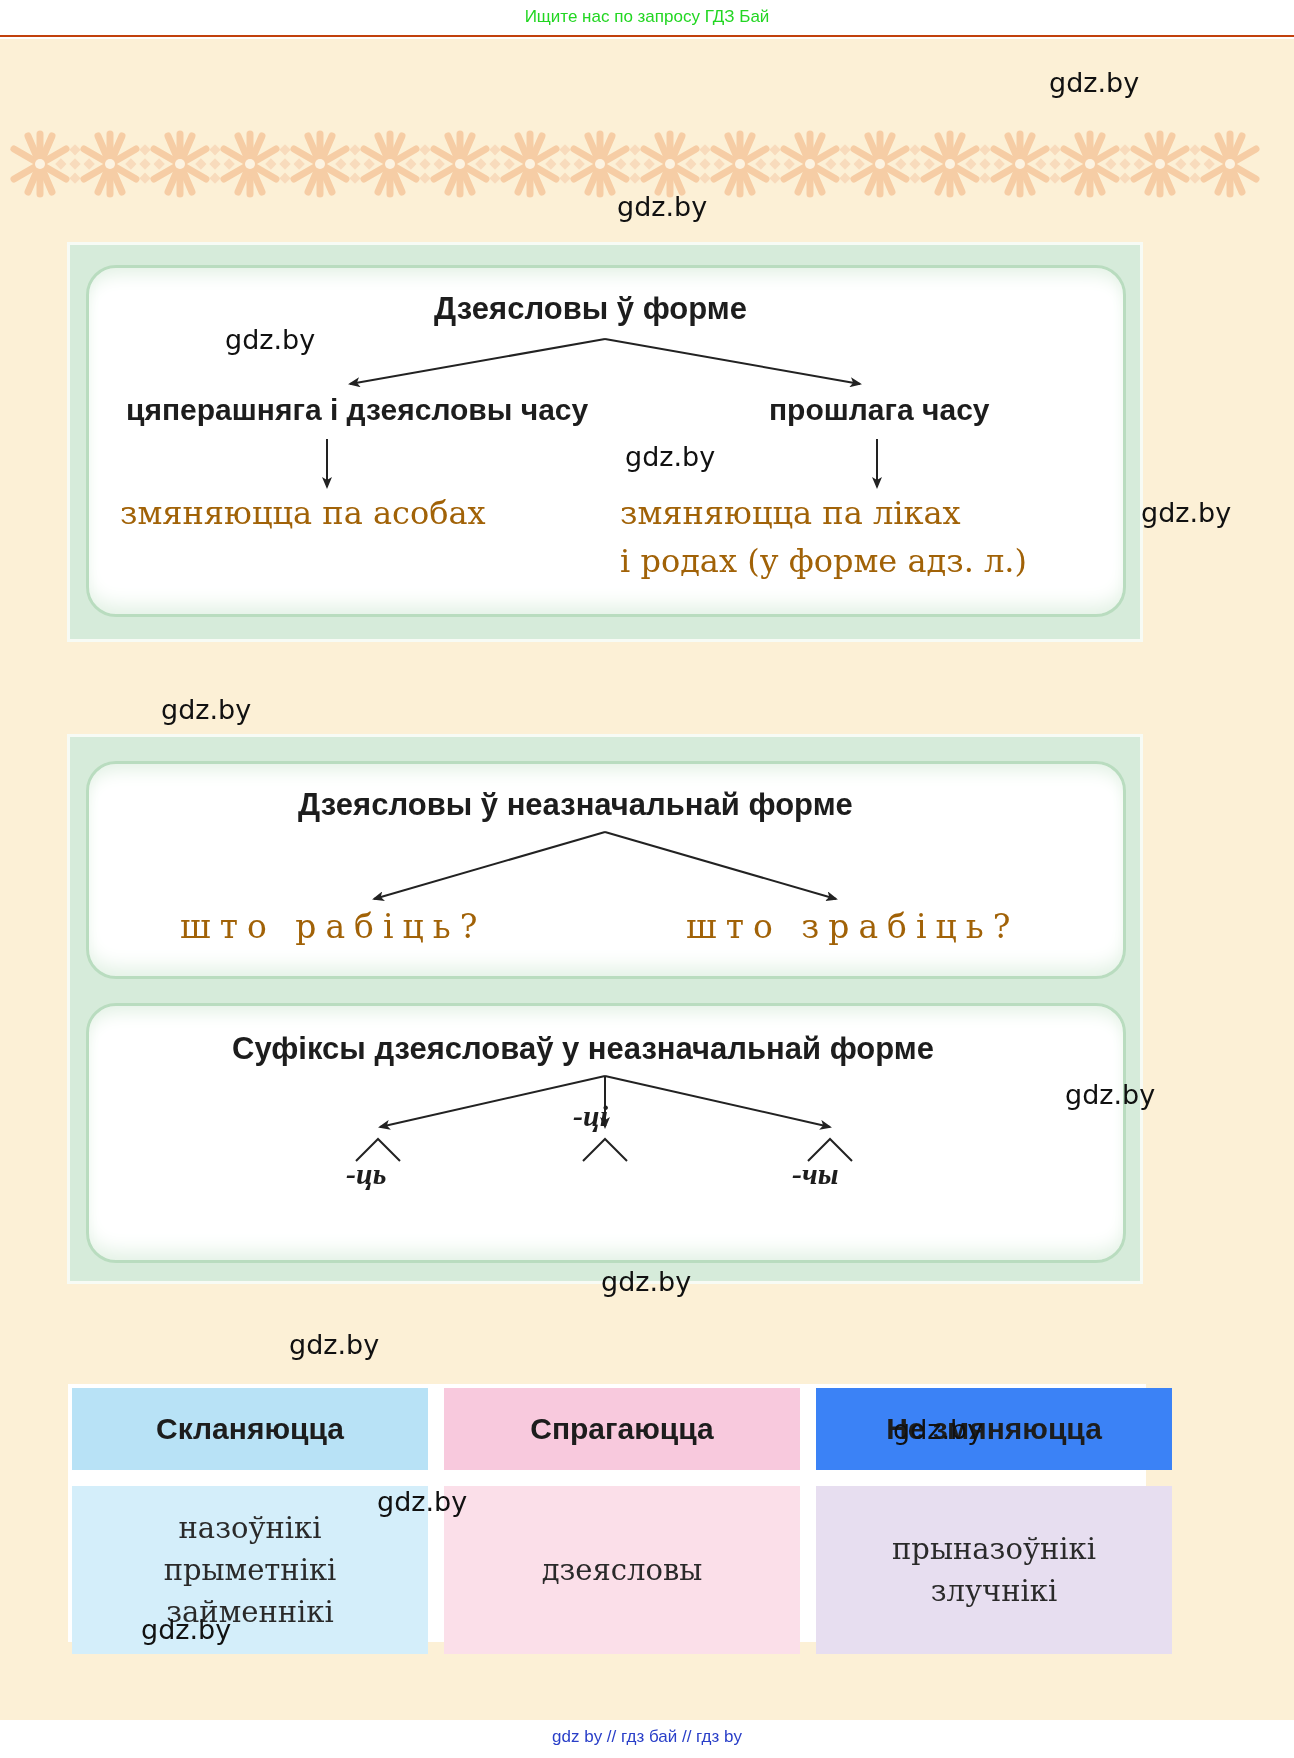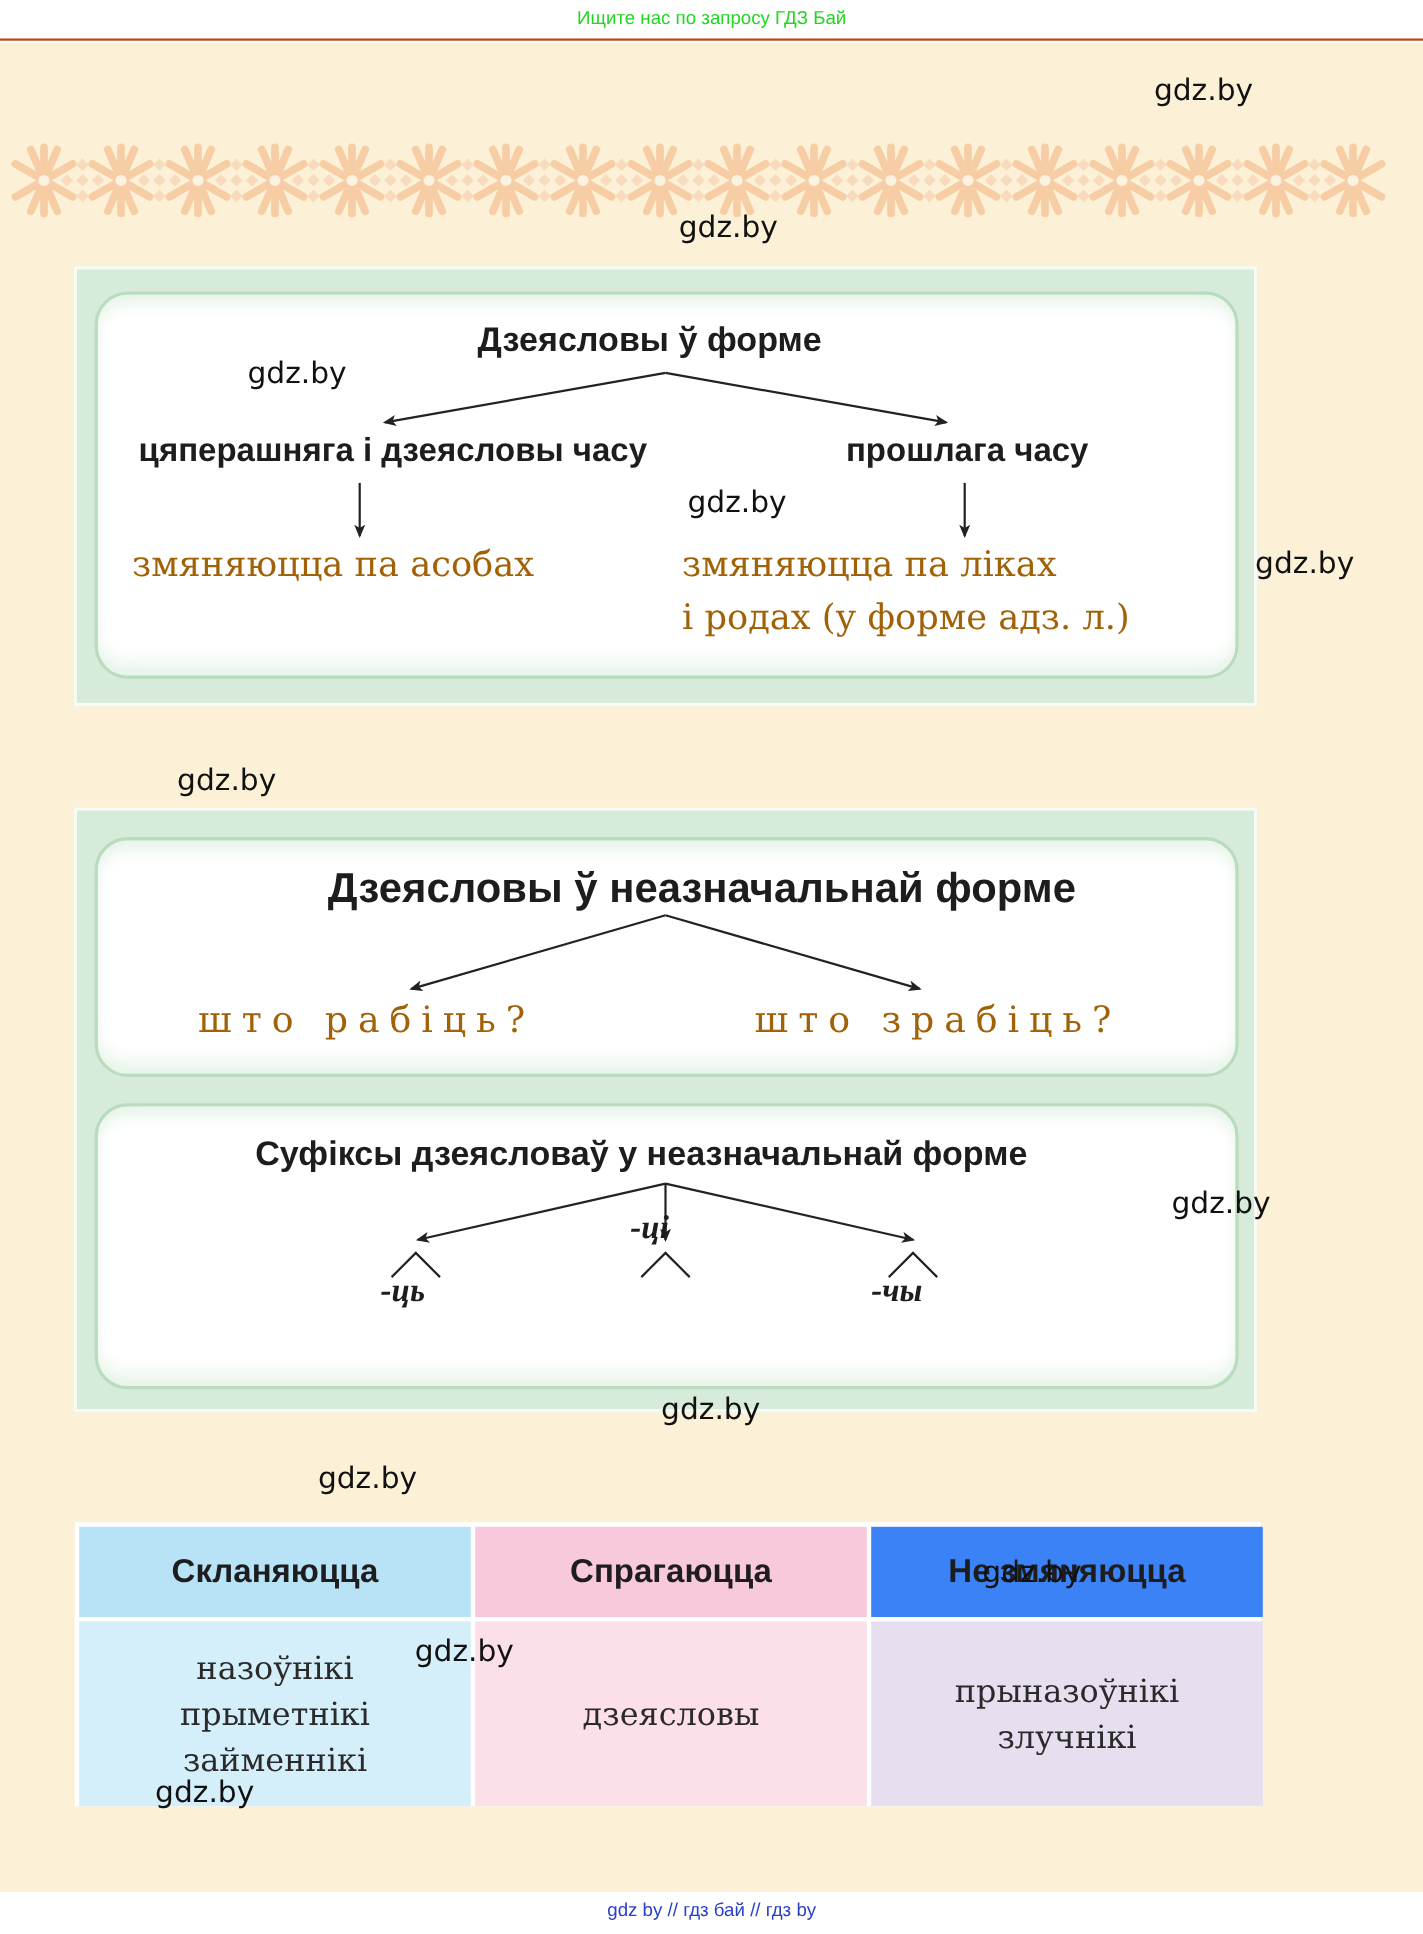--- a/index.html
+++ b/index.html
@@ -18,21 +18,21 @@
   .panel { position: absolute; background: #d6ebda; border: 3px solid #f7fbf5; }
   .card { position: absolute; background: #fff; border-radius: 30px; border: 3px solid #b9dcbf;
           box-shadow: inset 0 -16px 20px -8px #e2f1e4, inset 0 14px 18px -8px #e2f1e4; }
 
   .sans-bold { font-family: "Liberation Sans", sans-serif; font-weight: bold; color: #1d1d1d; position: absolute; white-space: nowrap; }
   .serif { font-family: "DejaVu Serif", "Liberation Serif", serif; color: #a16207; position: absolute; white-space: nowrap; }
   .suffix { font-family: "Liberation Serif", serif; font-style: italic; font-weight: bold; color: #1d1d1d; position: absolute; font-size: 30px; white-space: nowrap; }
 
   svg.arrows { position: absolute; left: 0; top: 0; overflow: visible; pointer-events: none; }
 
-  .tbl { position: absolute; left: 68px; top: 1345px; width: 1078px; height: 258px; background: #fff; border: 4px solid #fff; display: grid; grid-template-columns: 356px 356px 356px; grid-template-rows: 82px 168px; gap: 4px; }
+  .tbl { position: absolute; left: 68px; top: 1345px; width: 1078px; height: 258px; background: #fff; border: 4px solid #fff; display: grid; grid-template-columns: 356px 356px 356px; grid-template-rows: 82px 168px; gap: 16px; }
   .cell { display: flex; align-items: center; justify-content: center; text-align: center; }
   .head { font-family: "Liberation Sans", sans-serif; font-weight: bold; font-size: 30px; color: #1d1d1d; }
   .body { font-family: "DejaVu Serif", "Liberation Serif", serif; font-size: 29px; color: #2a2a2a; line-height: 42px; flex-direction: column; }
 
   .footer { position: absolute; left: 0; top: 1720px; width: 1294px; height: 38px; background: #fff; text-align: center; }
   .footer span { display: inline-block; margin-top: 7px; font-size: 17px; color: #2a3fc8; font-family: "Liberation Sans", sans-serif; }
 </style>
 </head>
 <body>
 
@@ -126,21 +126,21 @@
   <div class="serif" style="left:620px; top:450px; width:480px; font-size:32px; line-height:48px;">
     <div>змяняюцца па ліках</div>
     <div>і родах (у форме адз. л.)</div>
   </div>
 
   <div class="panel" style="left:67px; top:695px; width:1076px; height:550px;">
     <div class="card" style="left:16px; top:24px; width:1040px; height:218px;"></div>
     <div class="card" style="left:16px; top:266px; width:1040px; height:260px;"></div>
   </div>
 
-  <div class="sans-bold" style="left:298px; top:748px; font-size:38px;">Дзеясловы ў неазначальнай форме</div>
+  <div class="sans-bold" style="left:298px; top:748px; font-size:31px;">Дзеясловы ў неазначальнай форме</div>
   <svg class="arrows" width="1294" height="1681">
     <line x1="605" y1="793" x2="374" y2="860" stroke="#222" stroke-width="2" marker-end="url(#ah)"></line>
     <line x1="605" y1="793" x2="836" y2="860" stroke="#222" stroke-width="2" marker-end="url(#ah)"></line>
   </svg>
   <div class="serif" style="left:180px; top:868px; font-size:33px; letter-spacing:9px;">што рабіць?</div>
   <div class="serif" style="left:686px; top:868px; font-size:33px; letter-spacing:9px;">што зрабіць?</div>
 
   <div class="sans-bold" style="left:232px; top:992px; font-size:31px;">Суфіксы дзеясловаў у неазначальнай форме</div>
   <svg class="arrows" width="1294" height="1681">
     <line x1="605" y1="1037" x2="380" y2="1088" stroke="#222" stroke-width="2" marker-end="url(#ah)"></line>

